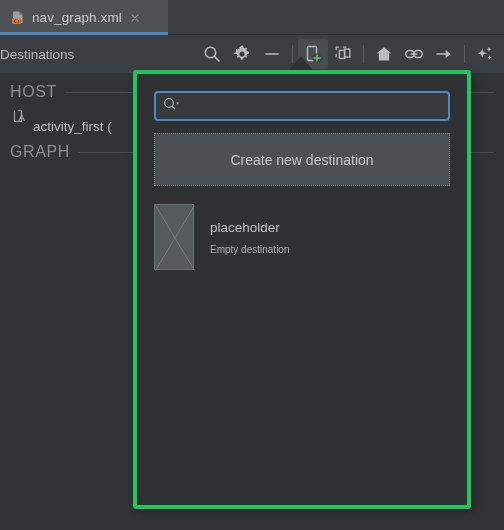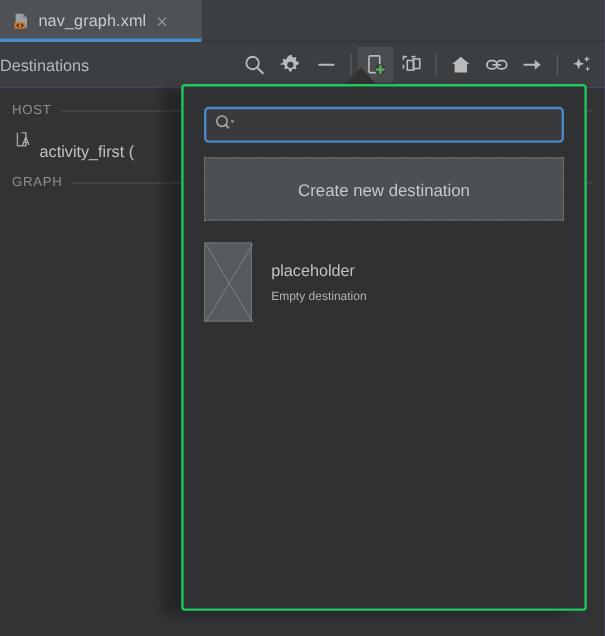--- a/index.html
+++ b/index.html
@@ -5,21 +5,21 @@
   * { box-sizing: border-box; margin: 0; padding: 0; }
   html, body {
     width: 504px; height: 530px;
     background: #2b2b2b;
     font-family: "Liberation Sans", sans-serif;
     overflow: hidden;
   }
   #root {
     position: relative;
     width: 504px; height: 530px;
-    background: #8b5cf6;
+    background: #0f766e;
   }
 
   
   .tabbar {
     position: absolute; left: 0; top: 0;
     width: 504px; height: 35px;
     background: #3c3f41;
     border-bottom: 1px solid #323232;
   }
   .tab {
@@ -92,21 +92,21 @@
     width: 504px; height: 457px;
     background: #313335;
   }
   .sec-head {
     display: flex; align-items: center;
     padding: 0 10px;
     height: 22px;
     margin-top: 8px;
   }
   .sec-label {
-    font-size: 11px;
+    font-size: 16px;
     color: #8d8f90;
     letter-spacing: .6px;
     white-space: nowrap;
     margin-right: 8px;
   }
   .sec-rule { flex: 1 1 auto; height: 1px; background: #4a4d4f; }
   .host-row {
     display: flex; align-items: center;
     height: 26px;
     padding-left: 12px;
@@ -127,24 +127,24 @@
   
   .popup-shadow {
     position: absolute; left: 136px; top: 74px;
     width: 338px; height: 438px;
     background: #000;
     opacity: .28;
     filter: blur(5px);
     border-radius: 4px;
   }
   .popup {
-    position: absolute; left: 151px; top: 70px;
+    position: absolute; left: 133px; top: 70px;
     width: 338px; height: 439px;
     background: #2f3133;
-    border: 2px solid #22c55e;
+    border: 4px solid #22c55e;
     border-radius: 3px;
   }
   .popup-arrow {
     position: absolute;
     left: 289px; top: 56px;
     width: 0; height: 0;
     border-left: 12px solid transparent;
     border-right: 12px solid transparent;
     border-bottom: 14px solid #2f3133;
   }

